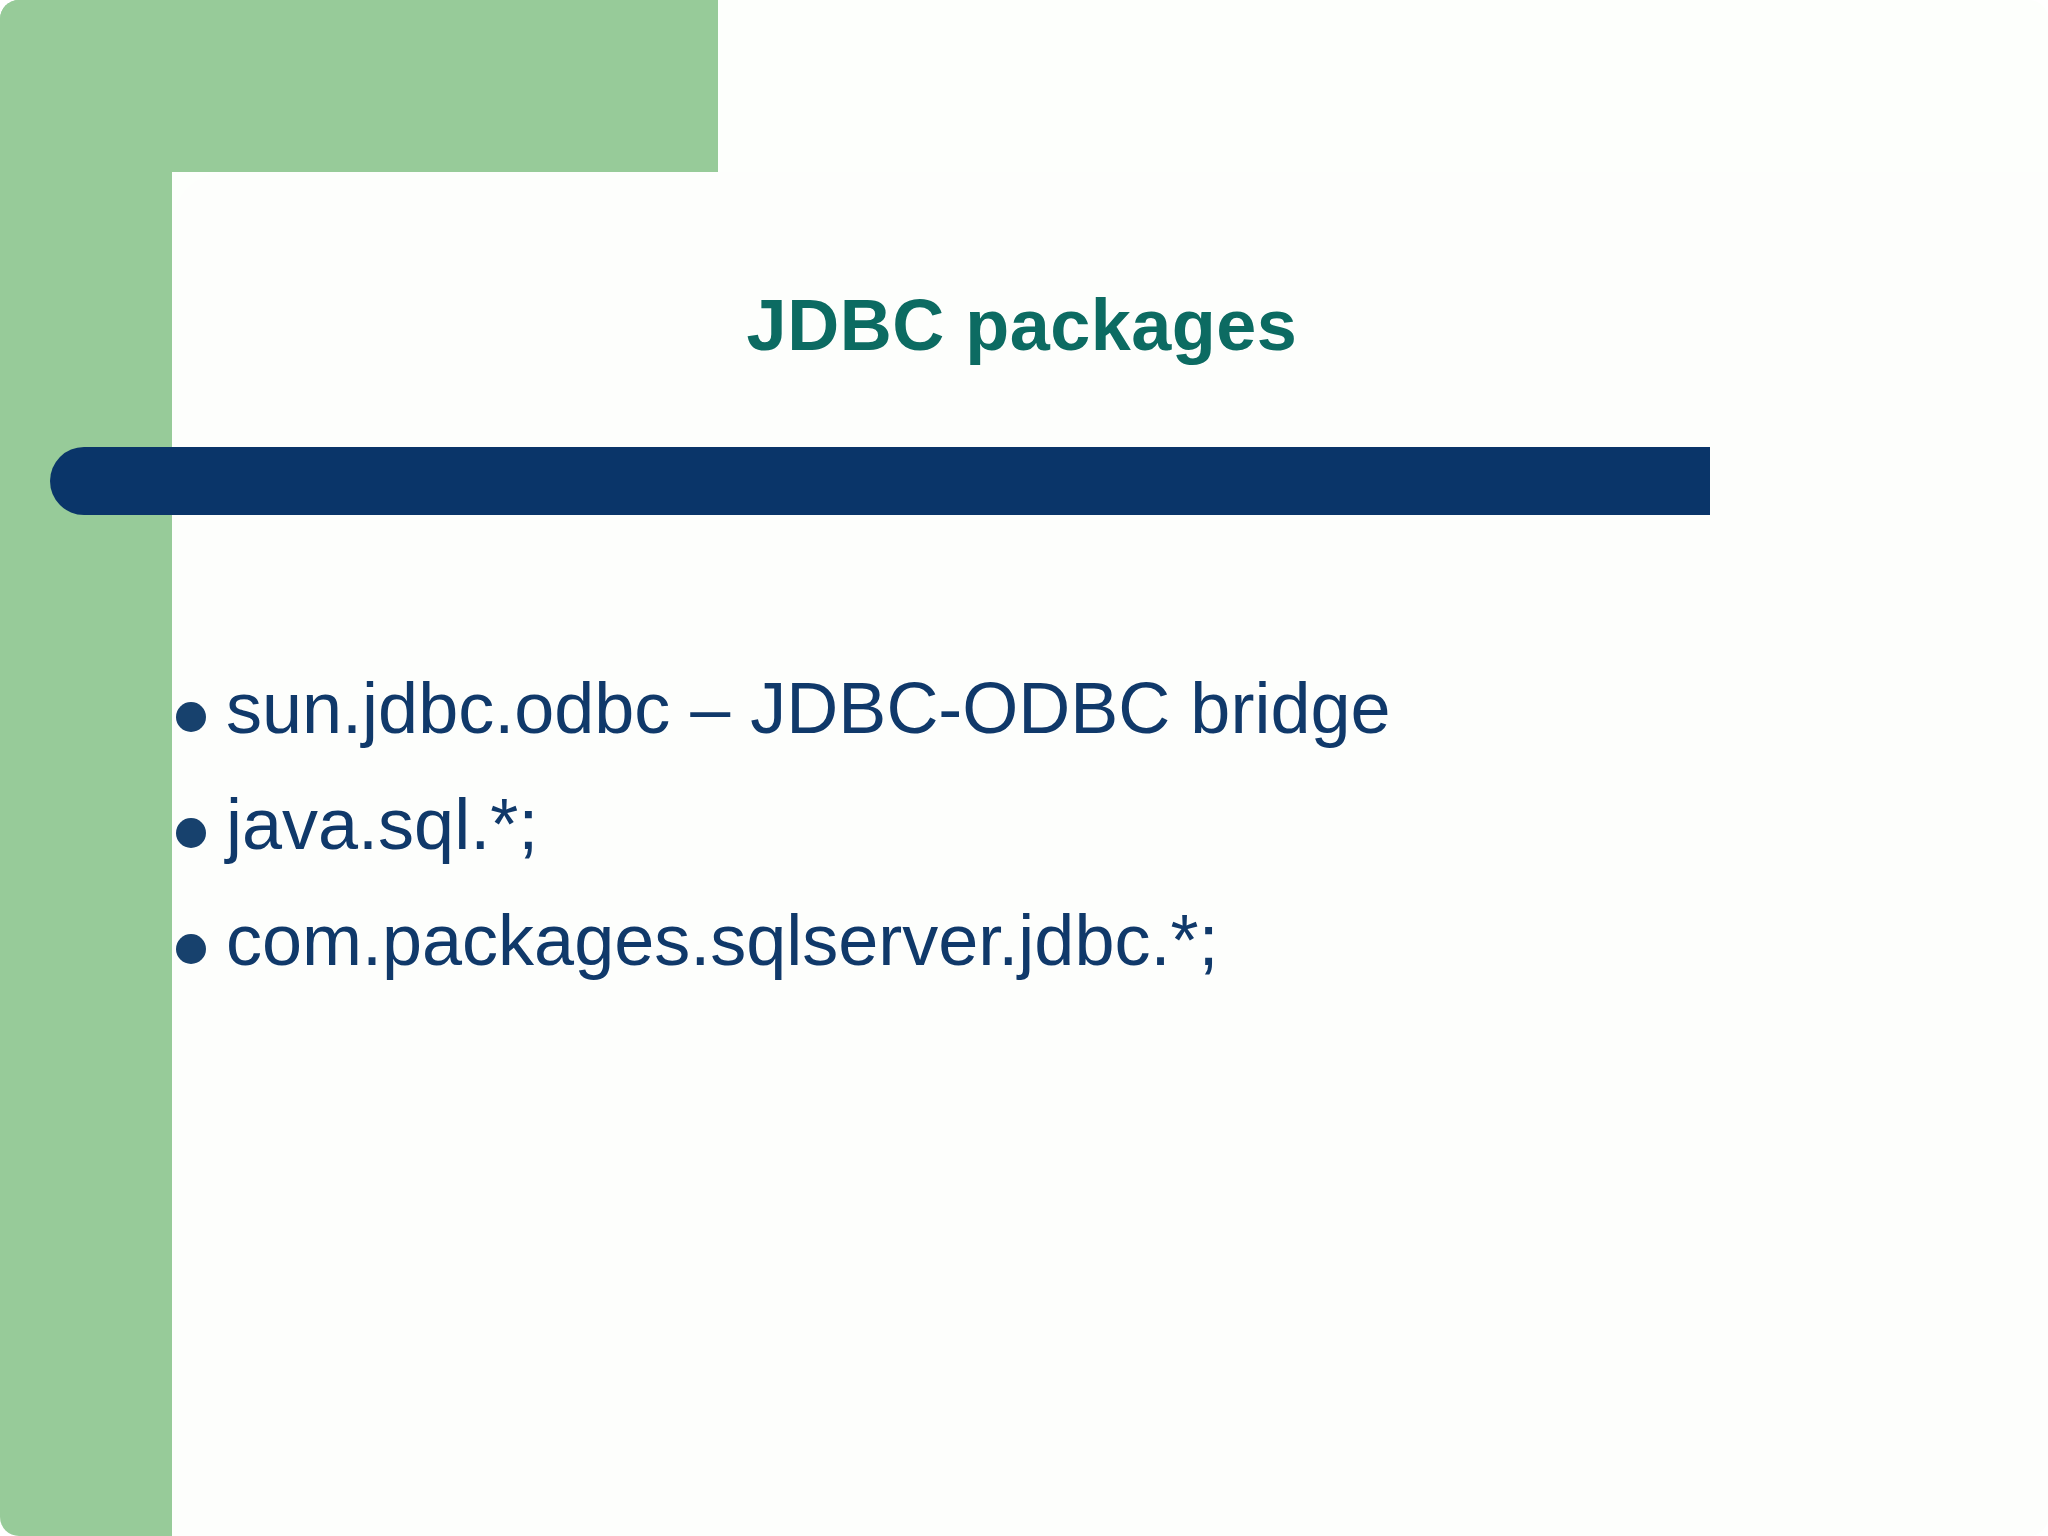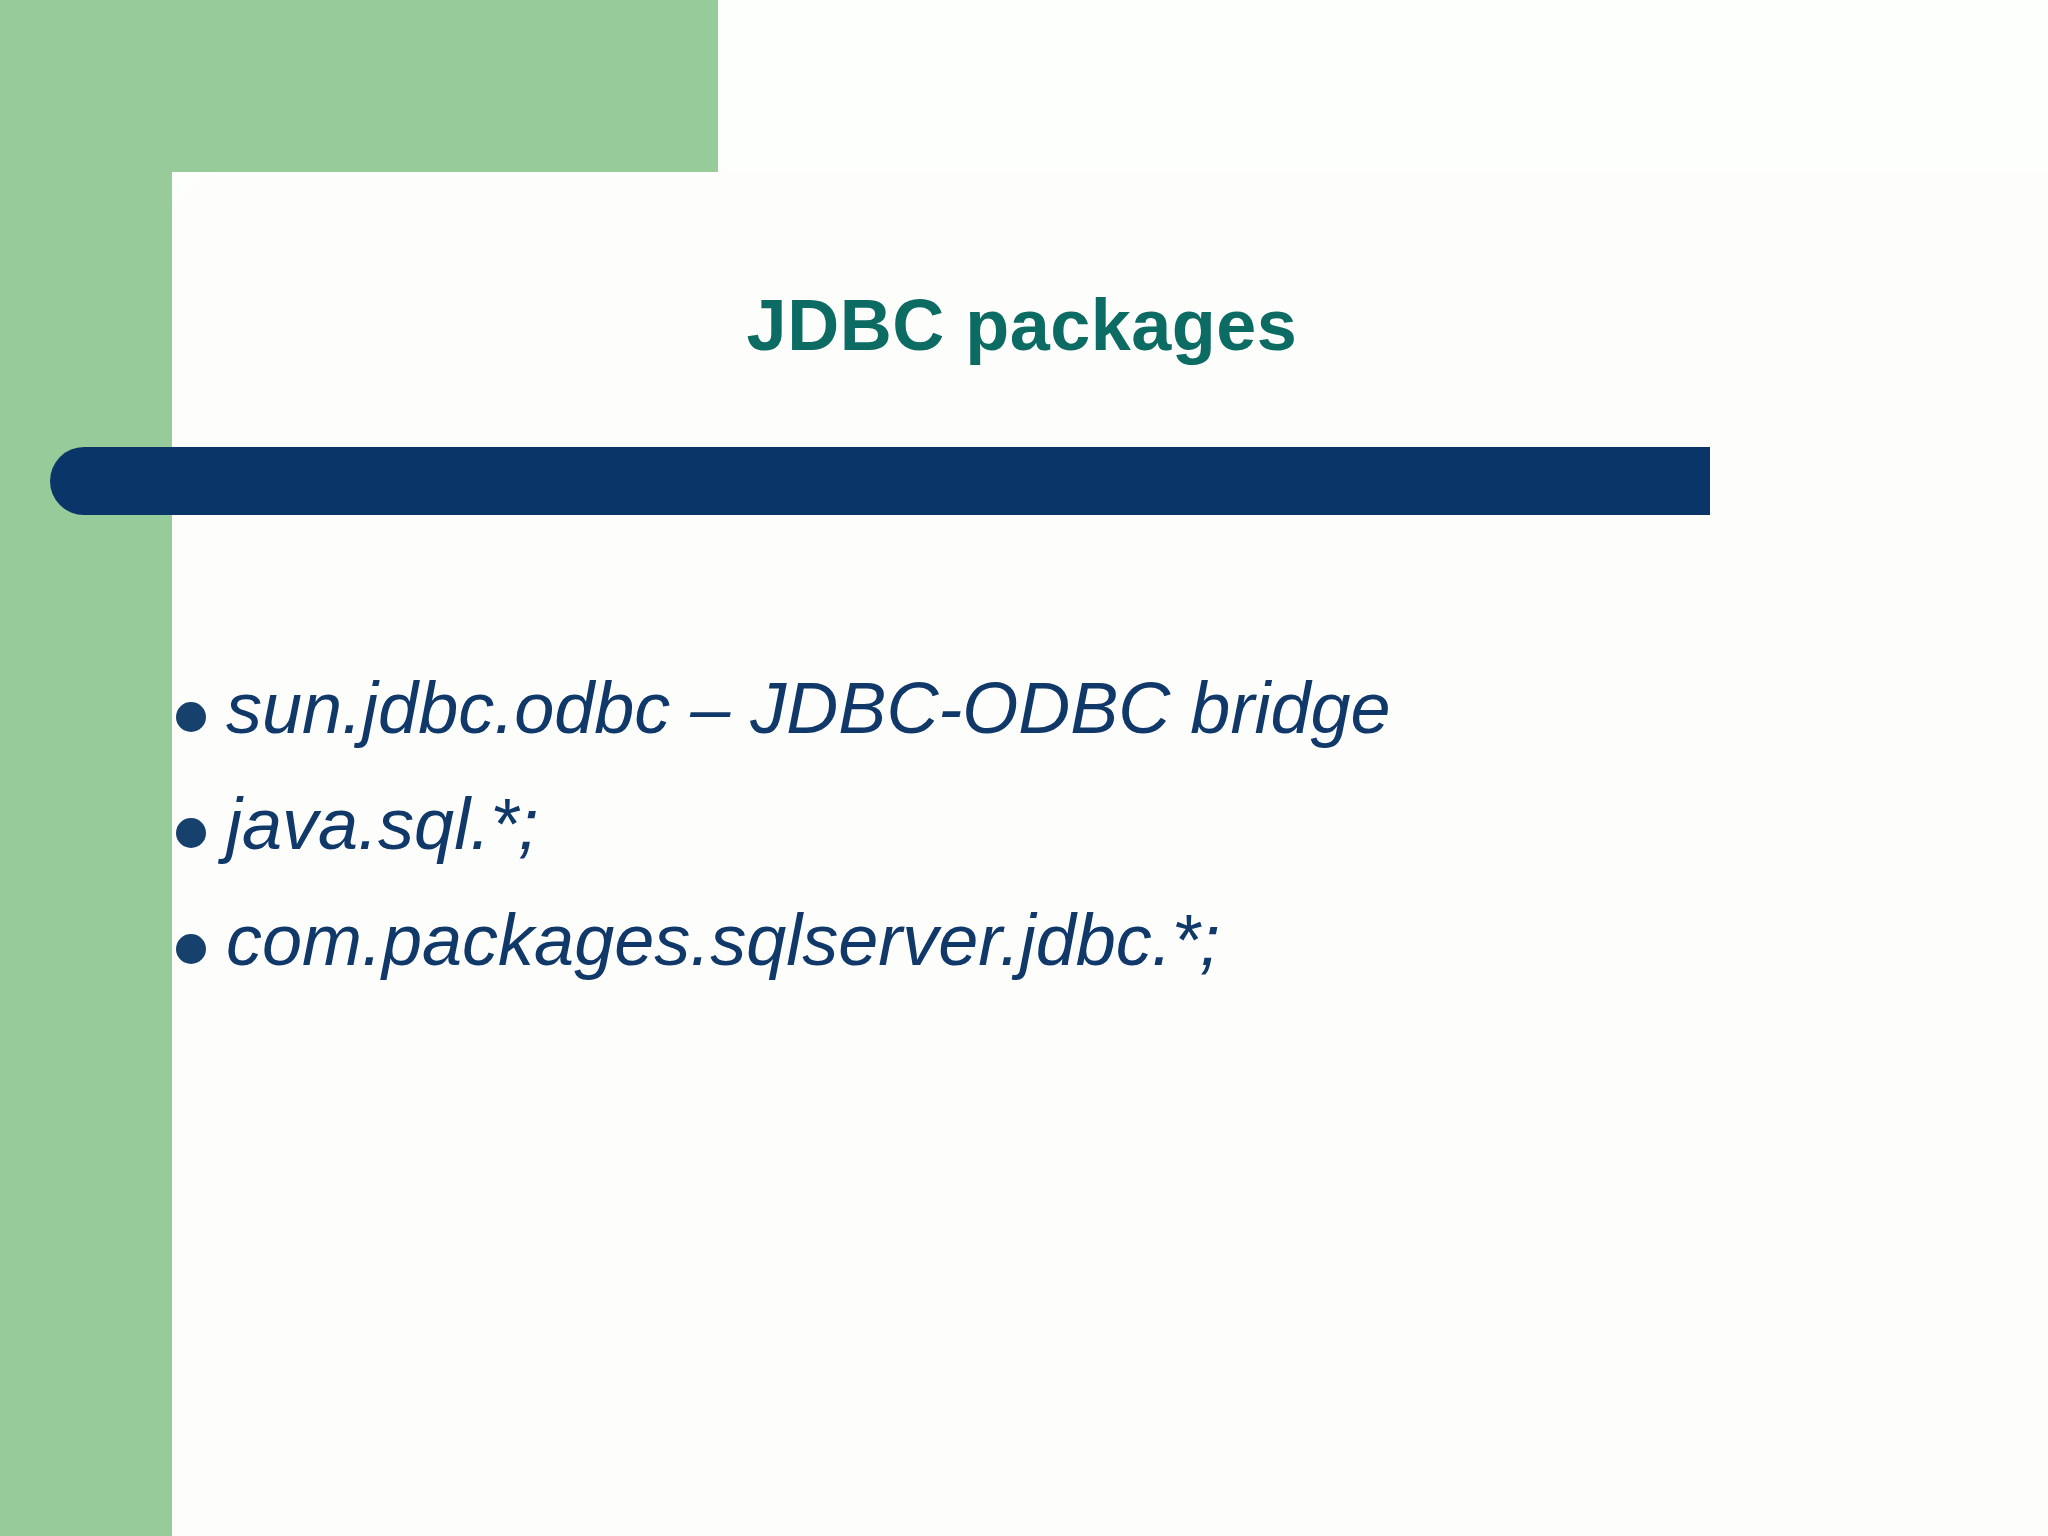--- a/index.html
+++ b/index.html
@@ -9,20 +9,21 @@
     background: #ffffff;
   }
 
   #slide {
     position: relative;
     width: 2048px;
     height: 1536px;
     background: #fdfffc;
     overflow: hidden;
     font-family: "Liberation Sans", sans-serif;
+    border-radius: 19px;
   }
 
   
   .bg-green-top {
     position: absolute;
     left: 0;
     top: 0;
     width: 718px;
     height: 172px;
     background: #97cb99;
@@ -86,21 +87,20 @@
   }
 
   .bullet-item {
     display: flex;
     align-items: flex-start;
     margin: 0 0 44px 0;
     color: #0e3a63;
     font-size: 72px;
     line-height: 1.0;
     white-space: nowrap;
-    font-style: italic;
   }
 
   .bullet-marker {
     flex: 0 0 auto;
     width: 30px;
     height: 30px;
     border-radius: 50%;
     background: #17416d;
     margin-top: 30px;
     margin-right: 20px;

